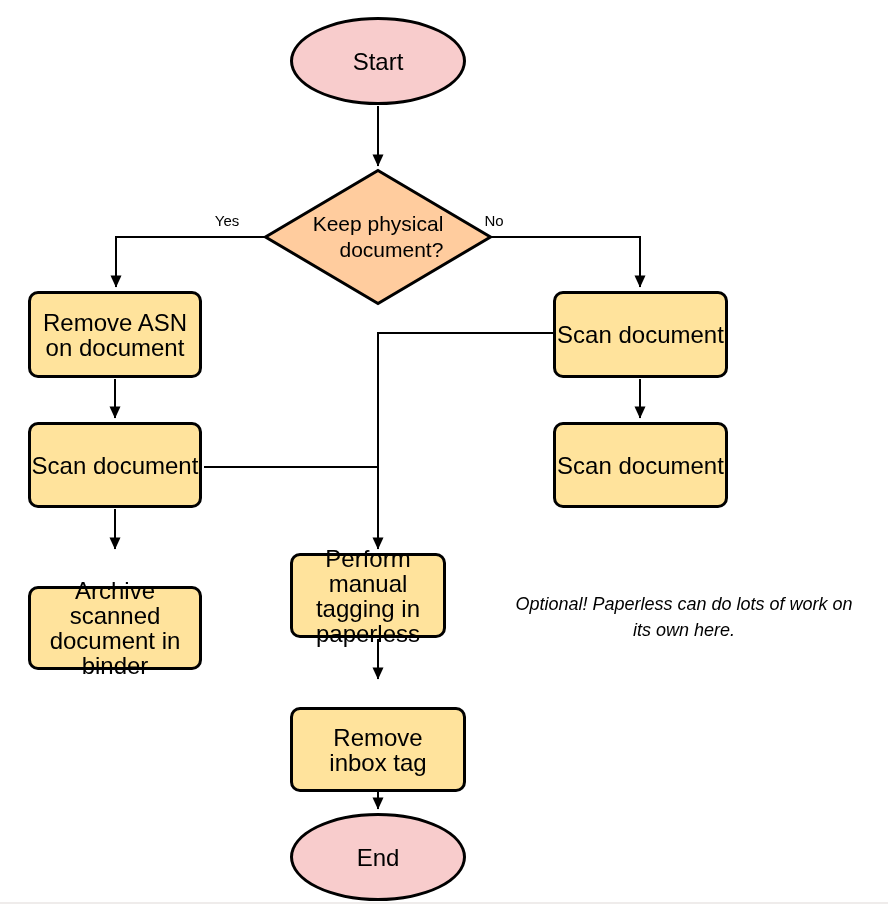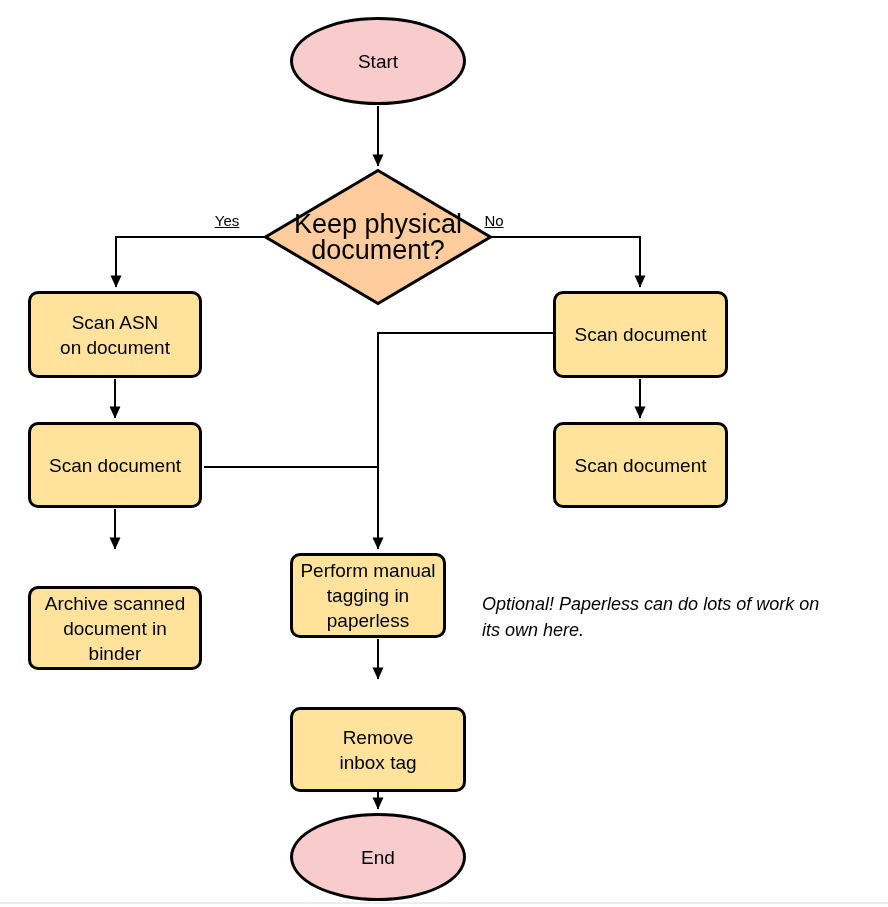--- a/index.html
+++ b/index.html
@@ -18,64 +18,63 @@
     width: 888px; height: 907px;
   }
   .node {
     position: absolute;
     box-sizing: border-box;
     display: flex;
     align-items: center;
     justify-content: center;
     text-align: center;
     white-space: pre-line;
-    font-size: 19px;
+    font-size: 24px;
     line-height: 25px;
   }
   .process {
     background: #FFE39C;
     border: 3px solid #000000;
     border-radius: 10px;
   }
   .terminator {
     background: #F8CCCC;
     border: 3px solid #000000;
     border-radius: 50%;
   }
   .decision-label {
     position: absolute;
     left: 283px; top: 211px;
     width: 190px; height: 52px;
     display: flex;
     align-items: center;
     justify-content: center;
-    text-align: center;
+    text-align: right;
     white-space: pre-line;
-    font-size: 27px;
+    font-size: 21px;
     line-height: 26px;
   }
   .edge-label {
     position: absolute;
     width: 60px;
     text-align: center;
     font-size: 15px;
     line-height: 18px;
-    text-decoration: underline;
   }
   .edge-label.yes { left: 197px; top: 212px; }
   .edge-label.no  { left: 464px; top: 212px; }
   .note {
     position: absolute;
     left: 482px; top: 591px;
     width: 404px;
     font-size: 18px;
     font-style: italic;
     line-height: 26px;
     white-space: pre-line;
-    text-align: left;
+    text-align: center;
   }
   .footer-line {
     position: absolute;
     left: 0; top: 902px;
     width: 888px; height: 2px;
     background: #efeceb;
   }
   
   .n-start      { left: 290px; top: 17px;  width: 176px; height: 88px; }
   .n-write-asn  { left: 28px;  top: 291px; width: 174px; height: 87px; }
@@ -111,21 +110,21 @@
     <path d="M204,467 L379,467" fill="none" stroke="#000000" stroke-width="2"></path>
     <path d="M378,639 L378,679" fill="none" stroke="#000000" stroke-width="2" marker-end="url(#arrow)"></path>
     <path d="M378,769 L378,809" fill="none" stroke="#000000" stroke-width="2" marker-end="url(#arrow)"></path>
   </svg>
 
   <div class="node terminator n-start">Start</div>
 
   <div class="decision-label">Keep physical
 document?</div>
 
-  <div class="node process n-write-asn">Scan ASN
+  <div class="node process n-write-asn">Remove ASN
 on document</div>
 
   <div class="node process n-scan-left">Scan document</div>
 
   <div class="node process n-archive">Archive scanned
 document in
 binder</div>
 
   <div class="node process n-scan-right">Scan document</div>
 

